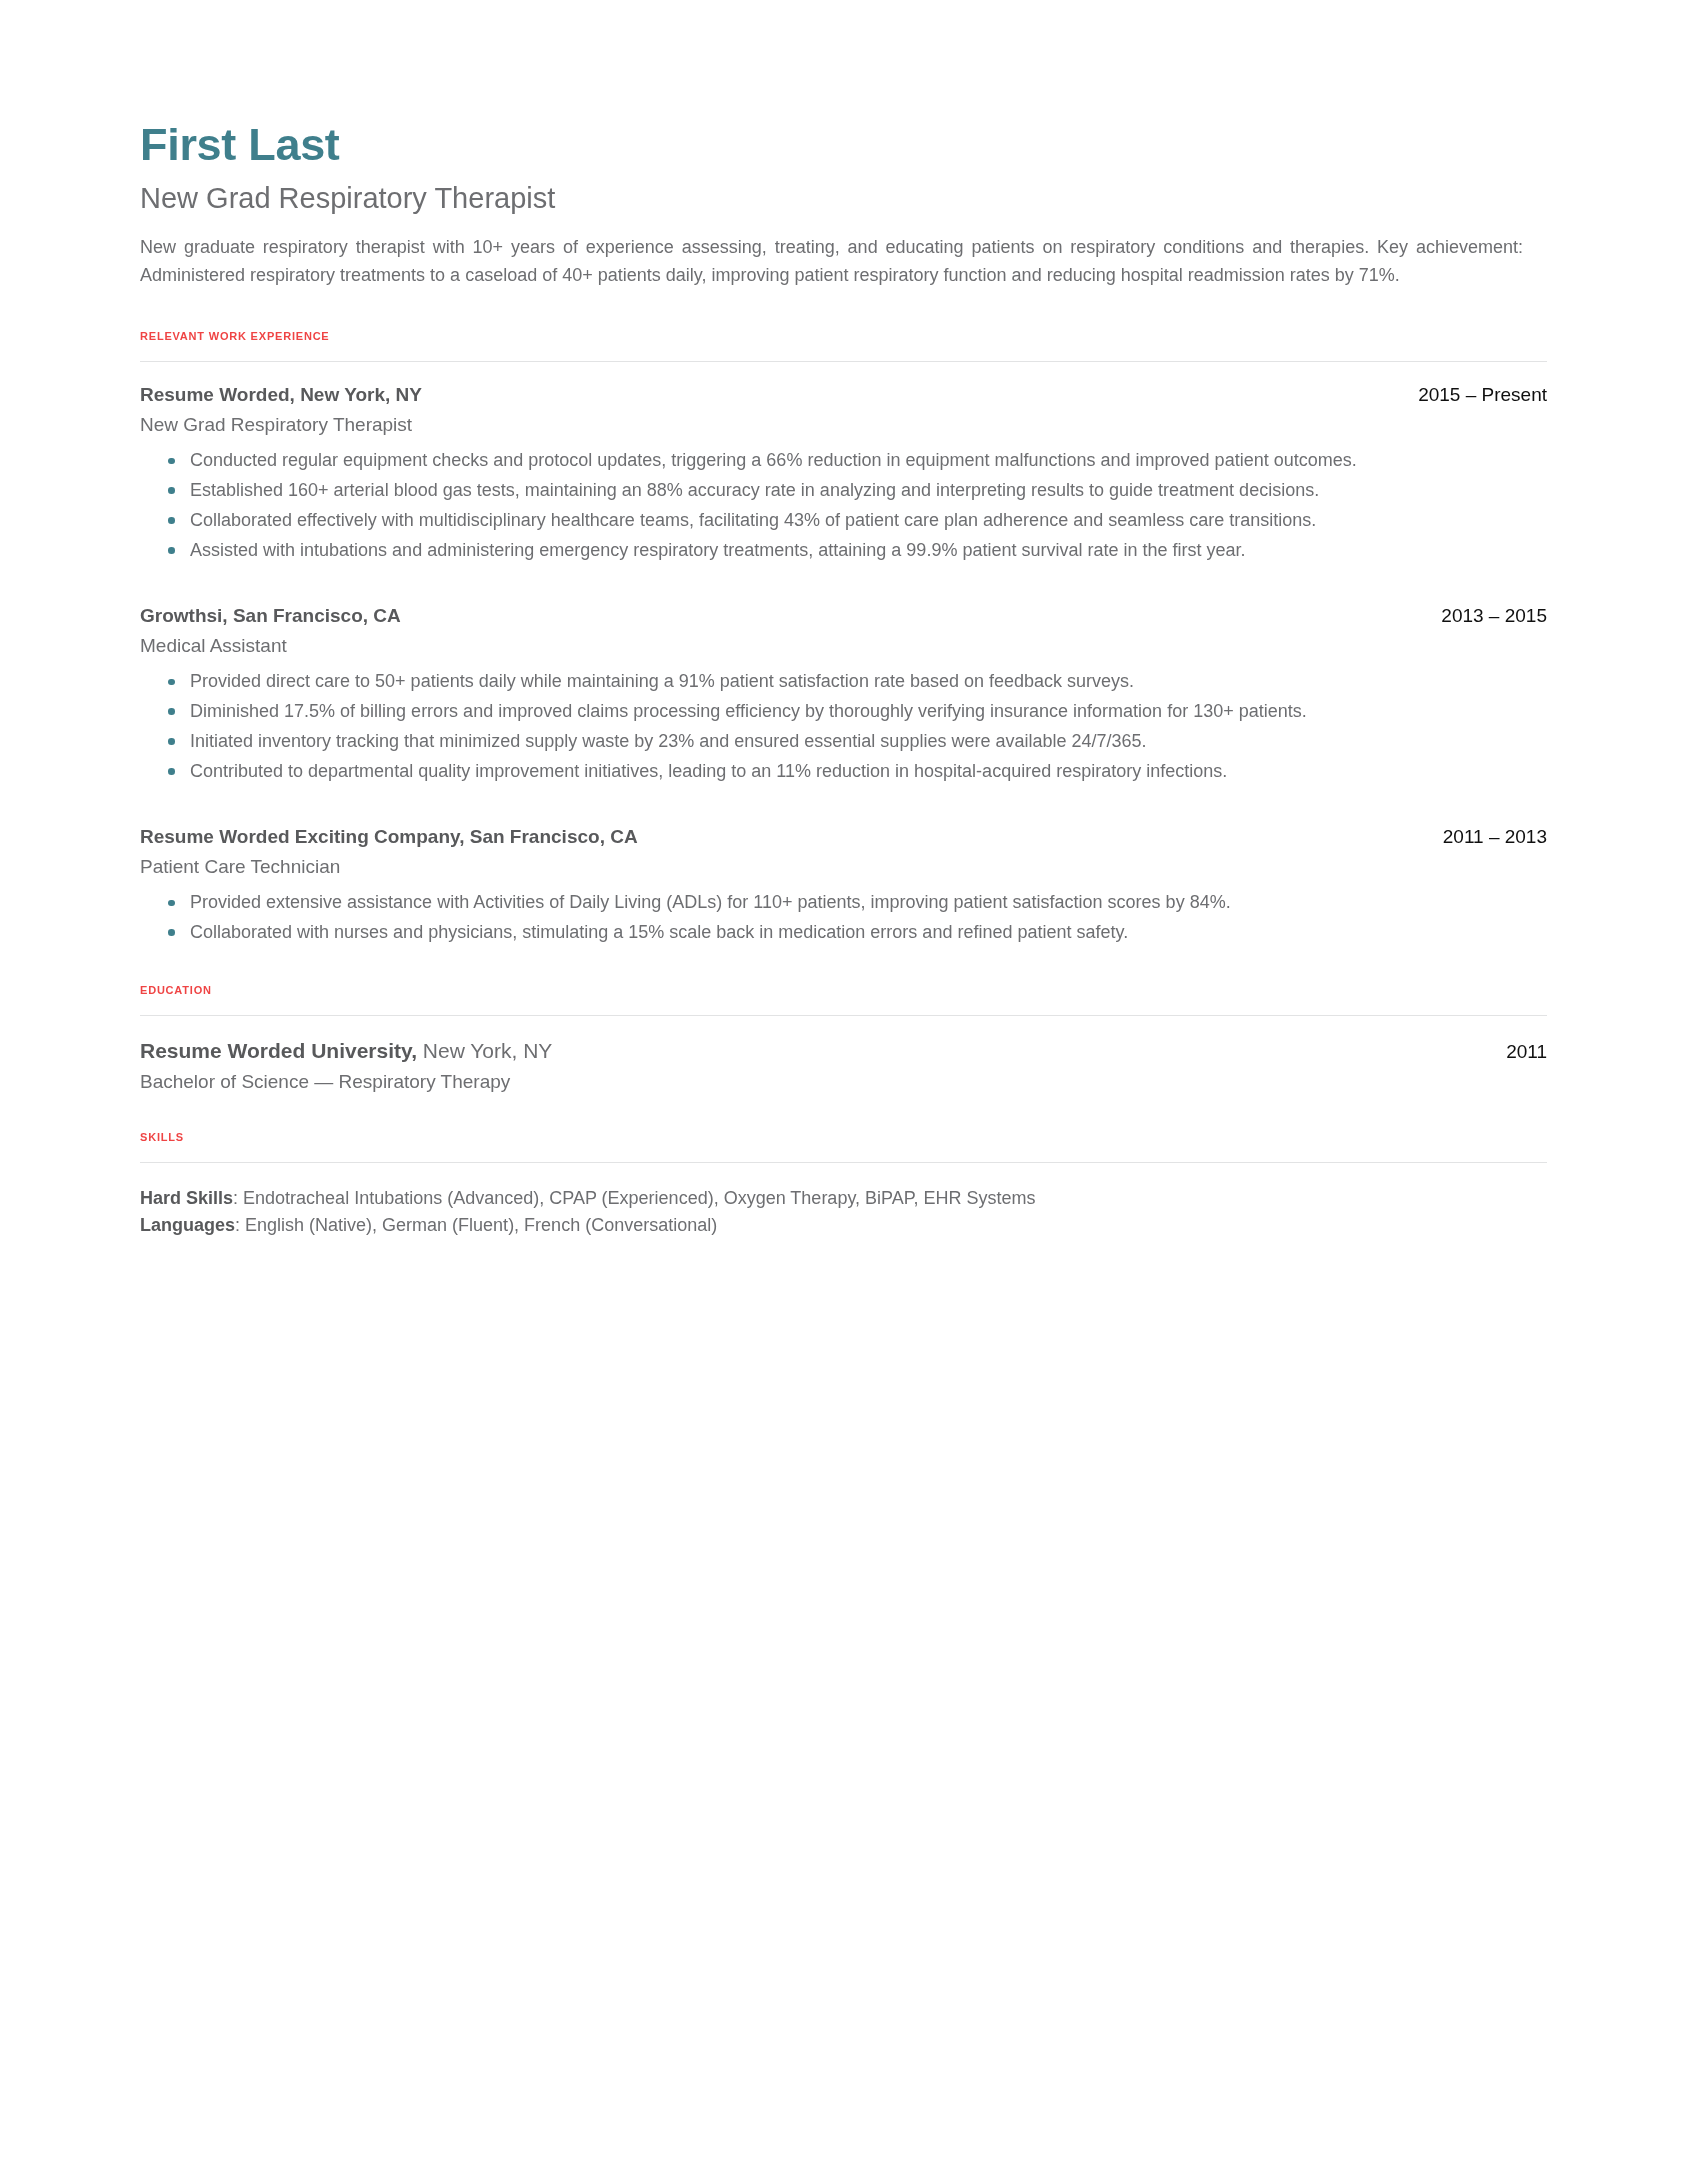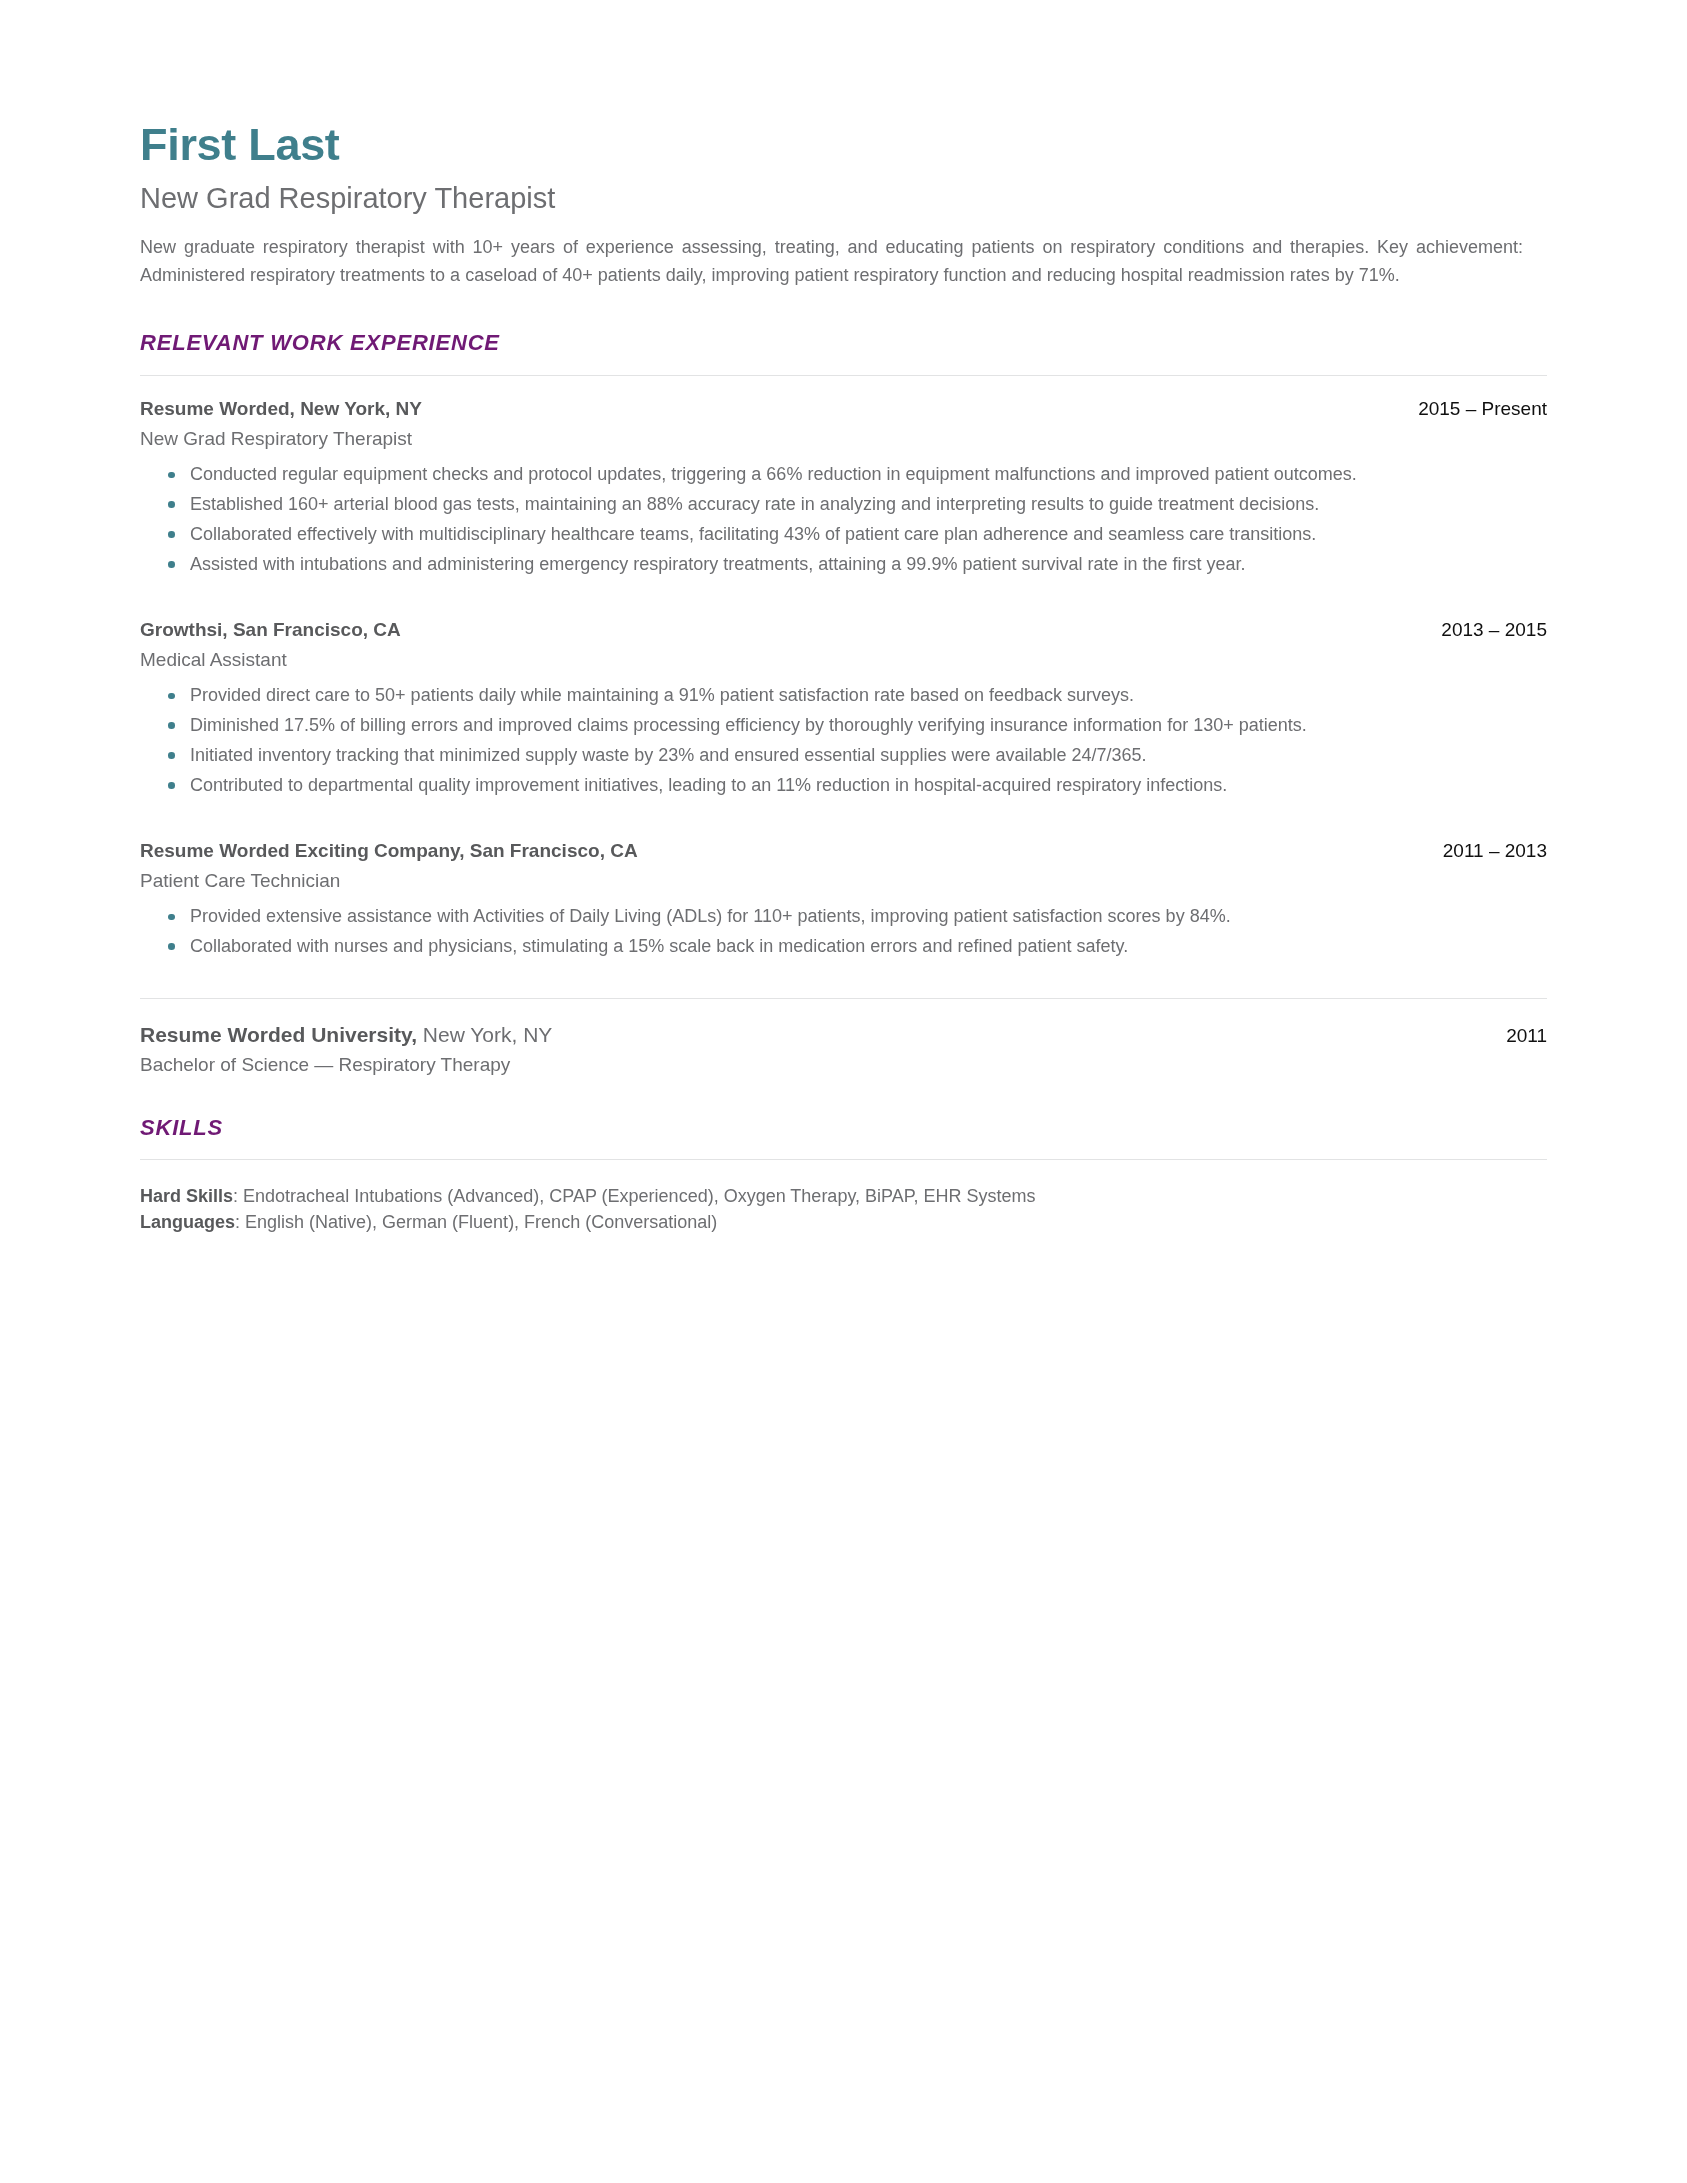--- a/index.html
+++ b/index.html
@@ -52,27 +52,26 @@
     font-size: 18px;
     line-height: 1.56;
     color: #6d6e71;
     text-align: justify;
     margin: 0 0 41px 0;
     max-width: 1383px;
   }
 
   
   .section-head {
-    font-size: 22px;
+    font-size: 11px;
     font-weight: bold;
     letter-spacing: 0.8px;
-    color: #701a75;
+    color: #ef4444;
     margin: 0 0 18.5px 0;
     text-transform: uppercase;
-    font-style: italic;
   }
   .rule {
     border: 0;
     border-top: 1.3px solid #e2e3e4;
     margin: 0 0 22.5px 0;
     width: 100%;
   }
 
   
   .entry { margin-bottom: 24px; }
@@ -202,20 +201,21 @@
       </div>
       <div class="entry-role">Patient Care Technician</div>
       <ul class="bullets">
         <li><span class="dot"></span><span>Provided extensive assistance with Activities of Daily Living (ADLs) for 110+ patients, improving patient satisfaction scores by 84%.</span></li>
         <li><span class="dot"></span><span>Collaborated with nurses and physicians, stimulating a 15% scale back in medication errors and refined patient safety.</span></li>
       </ul>
     </div>
   </div>
 
   <div class="mt-sec">
+    <div class="section-head">EDUCATION</div>
     <hr class="rule">
     <div class="edu-top">
       <span class="edu-school"><b>Resume Worded University,</b><span> New York, NY</span></span>
       <span class="edu-year">2011</span>
     </div>
     <div class="edu-degree">Bachelor of Science — Respiratory Therapy</div>
   </div>
 
   <div class="mt-sec">
     <div class="section-head">SKILLS</div>

